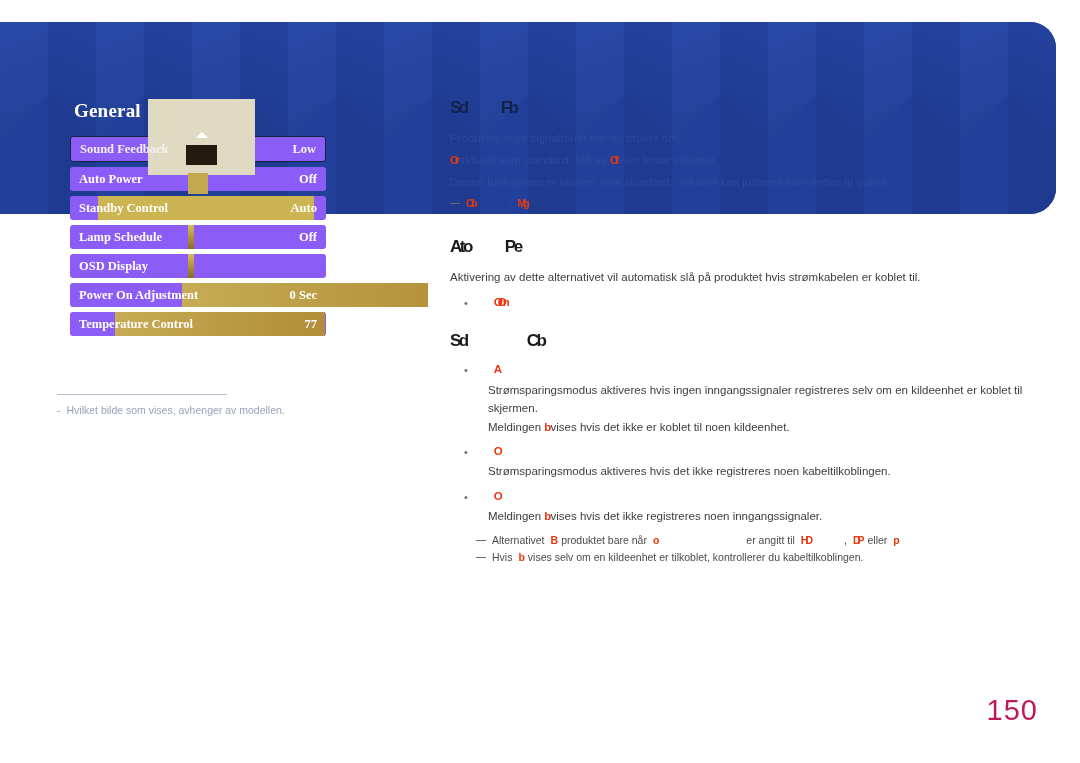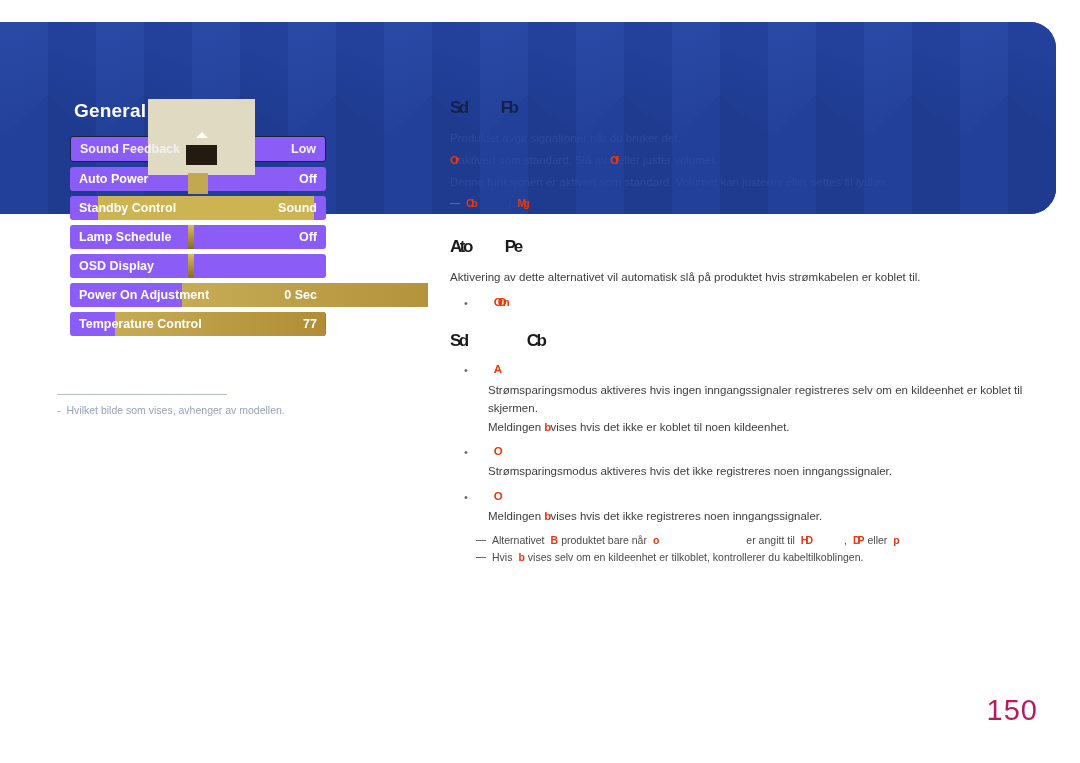--- a/index.html
+++ b/index.html
@@ -57,20 +57,21 @@
     background: #1e3b90;
     clip-path: polygon(0 0, 100% 38%, 100% 100%, 0 100%);
   }
 
   
   #osd {
     position: absolute;
     left: 70px;
     top: 100px;
     width: 256px;
+    font-family: Liberation Serif, serif;
   }
   #osd-title {
     color: #ffffff;
     font-size: 19px;
     font-weight: bold;
     letter-spacing: .2px;
     margin: 0 0 14px 4px;
   }
   .osd-row {
     position: relative;
@@ -337,21 +338,21 @@
   </div>
 
   <div class="osd-row">
     <span class="lbl">Auto Power</span>
     <span class="val">Off</span>
   </div>
 
   <div class="osd-row">
     <span class="gold-bar gold-wide"></span>
     <span class="lbl">Standby Control</span>
-    <span class="val">Sound</span>
+    <span class="val">Auto</span>
   </div>
 
   <div class="osd-row">
     <span class="gold-bar gold-narrow"></span>
     <span class="lbl">Lamp Schedule</span>
     <span class="val">Off</span>
   </div>
 
   <div class="osd-row">
     <span class="gold-bar gold-narrow"></span>
@@ -422,21 +423,21 @@
       <span class="dot">•</span>
       <span class="red" style="margin-left:16px">A</span>
     </div>
     <div class="bullet-body">Strømsparingsmodus aktiveres hvis ingen inngangssignaler registreres selv om en kildeenhet er koblet til skjermen.</div>
     <div class="bullet-body"><span>Meldingen </span><span class="red">b</span><span> vises hvis det ikke er koblet til noen kildeenhet.</span></div>
 
     <div class="bullet-line">
       <span class="dot">•</span>
       <span class="red" style="margin-left:16px">O</span>
     </div>
-    <div class="bullet-body">Strømsparingsmodus aktiveres hvis det ikke registreres noen inngangssignaler.</div>
+    <div class="bullet-body">Strømsparingsmodus aktiveres hvis det ikke registreres noen kabeltilkoblingen.</div>
 
     <div class="bullet-line">
       <span class="dot">•</span>
       <span class="red" style="margin-left:16px">O</span>
     </div>
     <div class="bullet-body"><span>Meldingen </span><span class="red">b</span><span> vises hvis det ikke registreres noen inngangssignaler.</span></div>
 
     <div class="note-line" style="margin-top:6px">
       <span class="note-dash"></span>
       <span>Alternativet </span>

